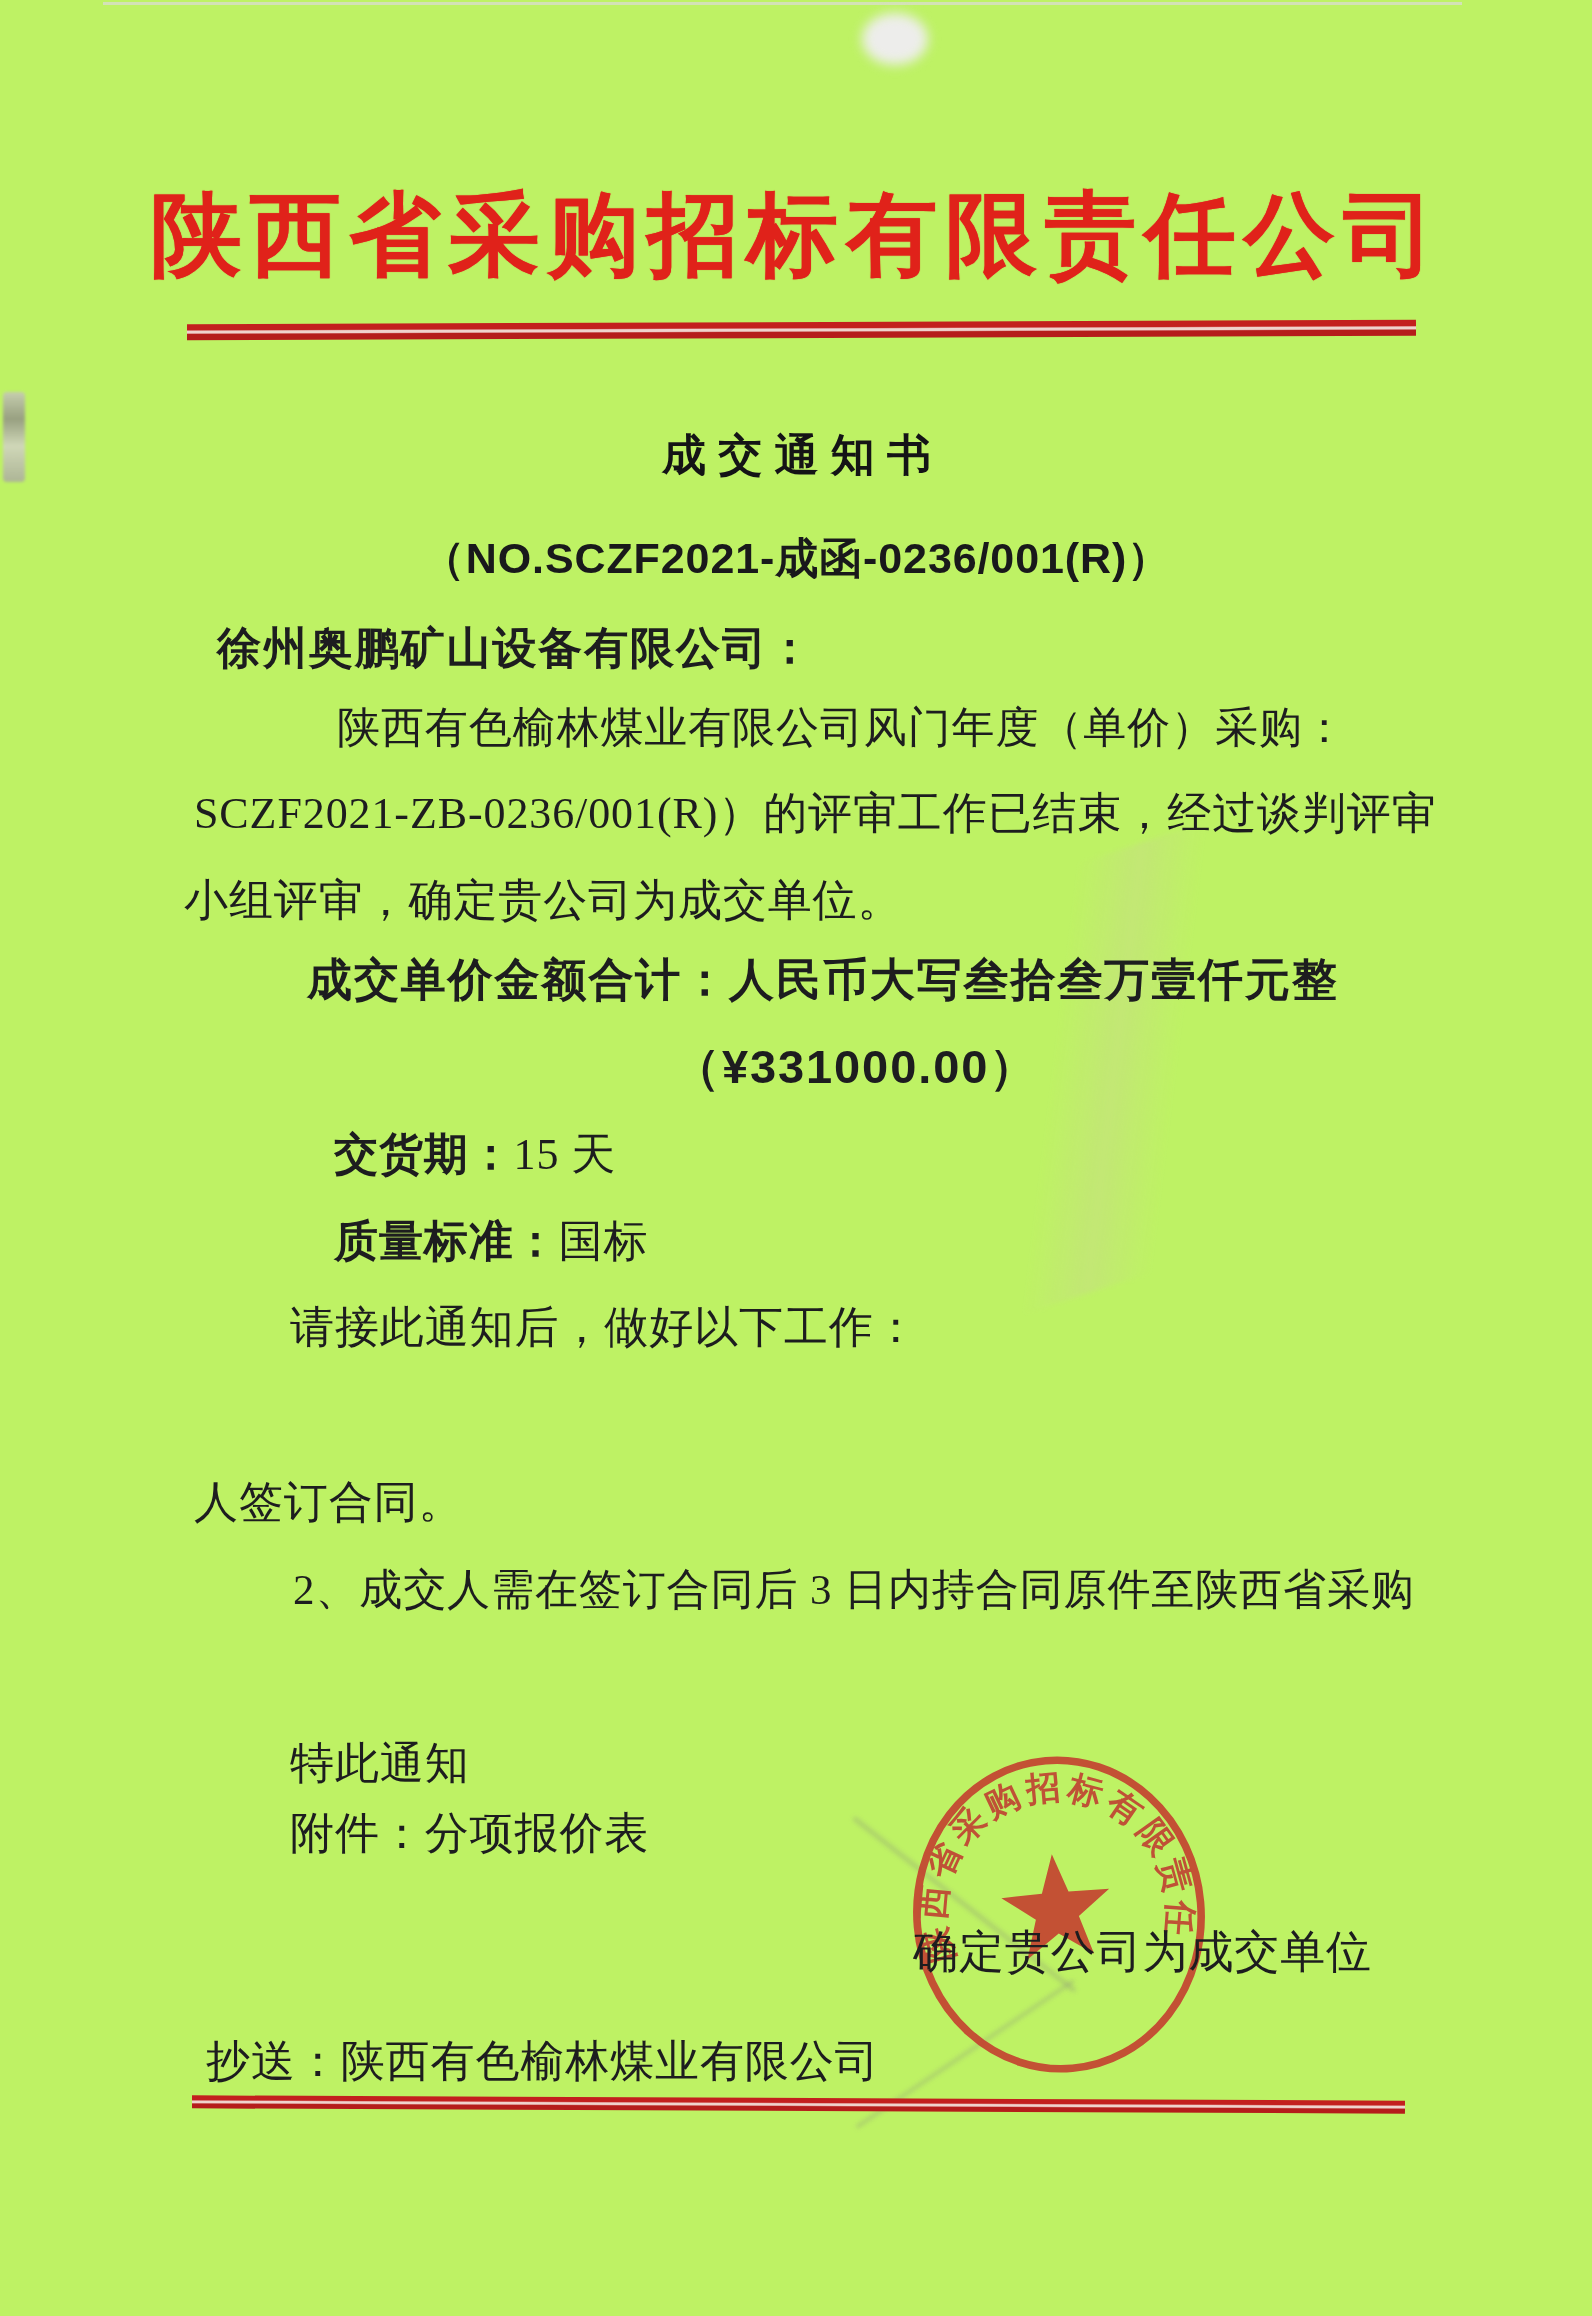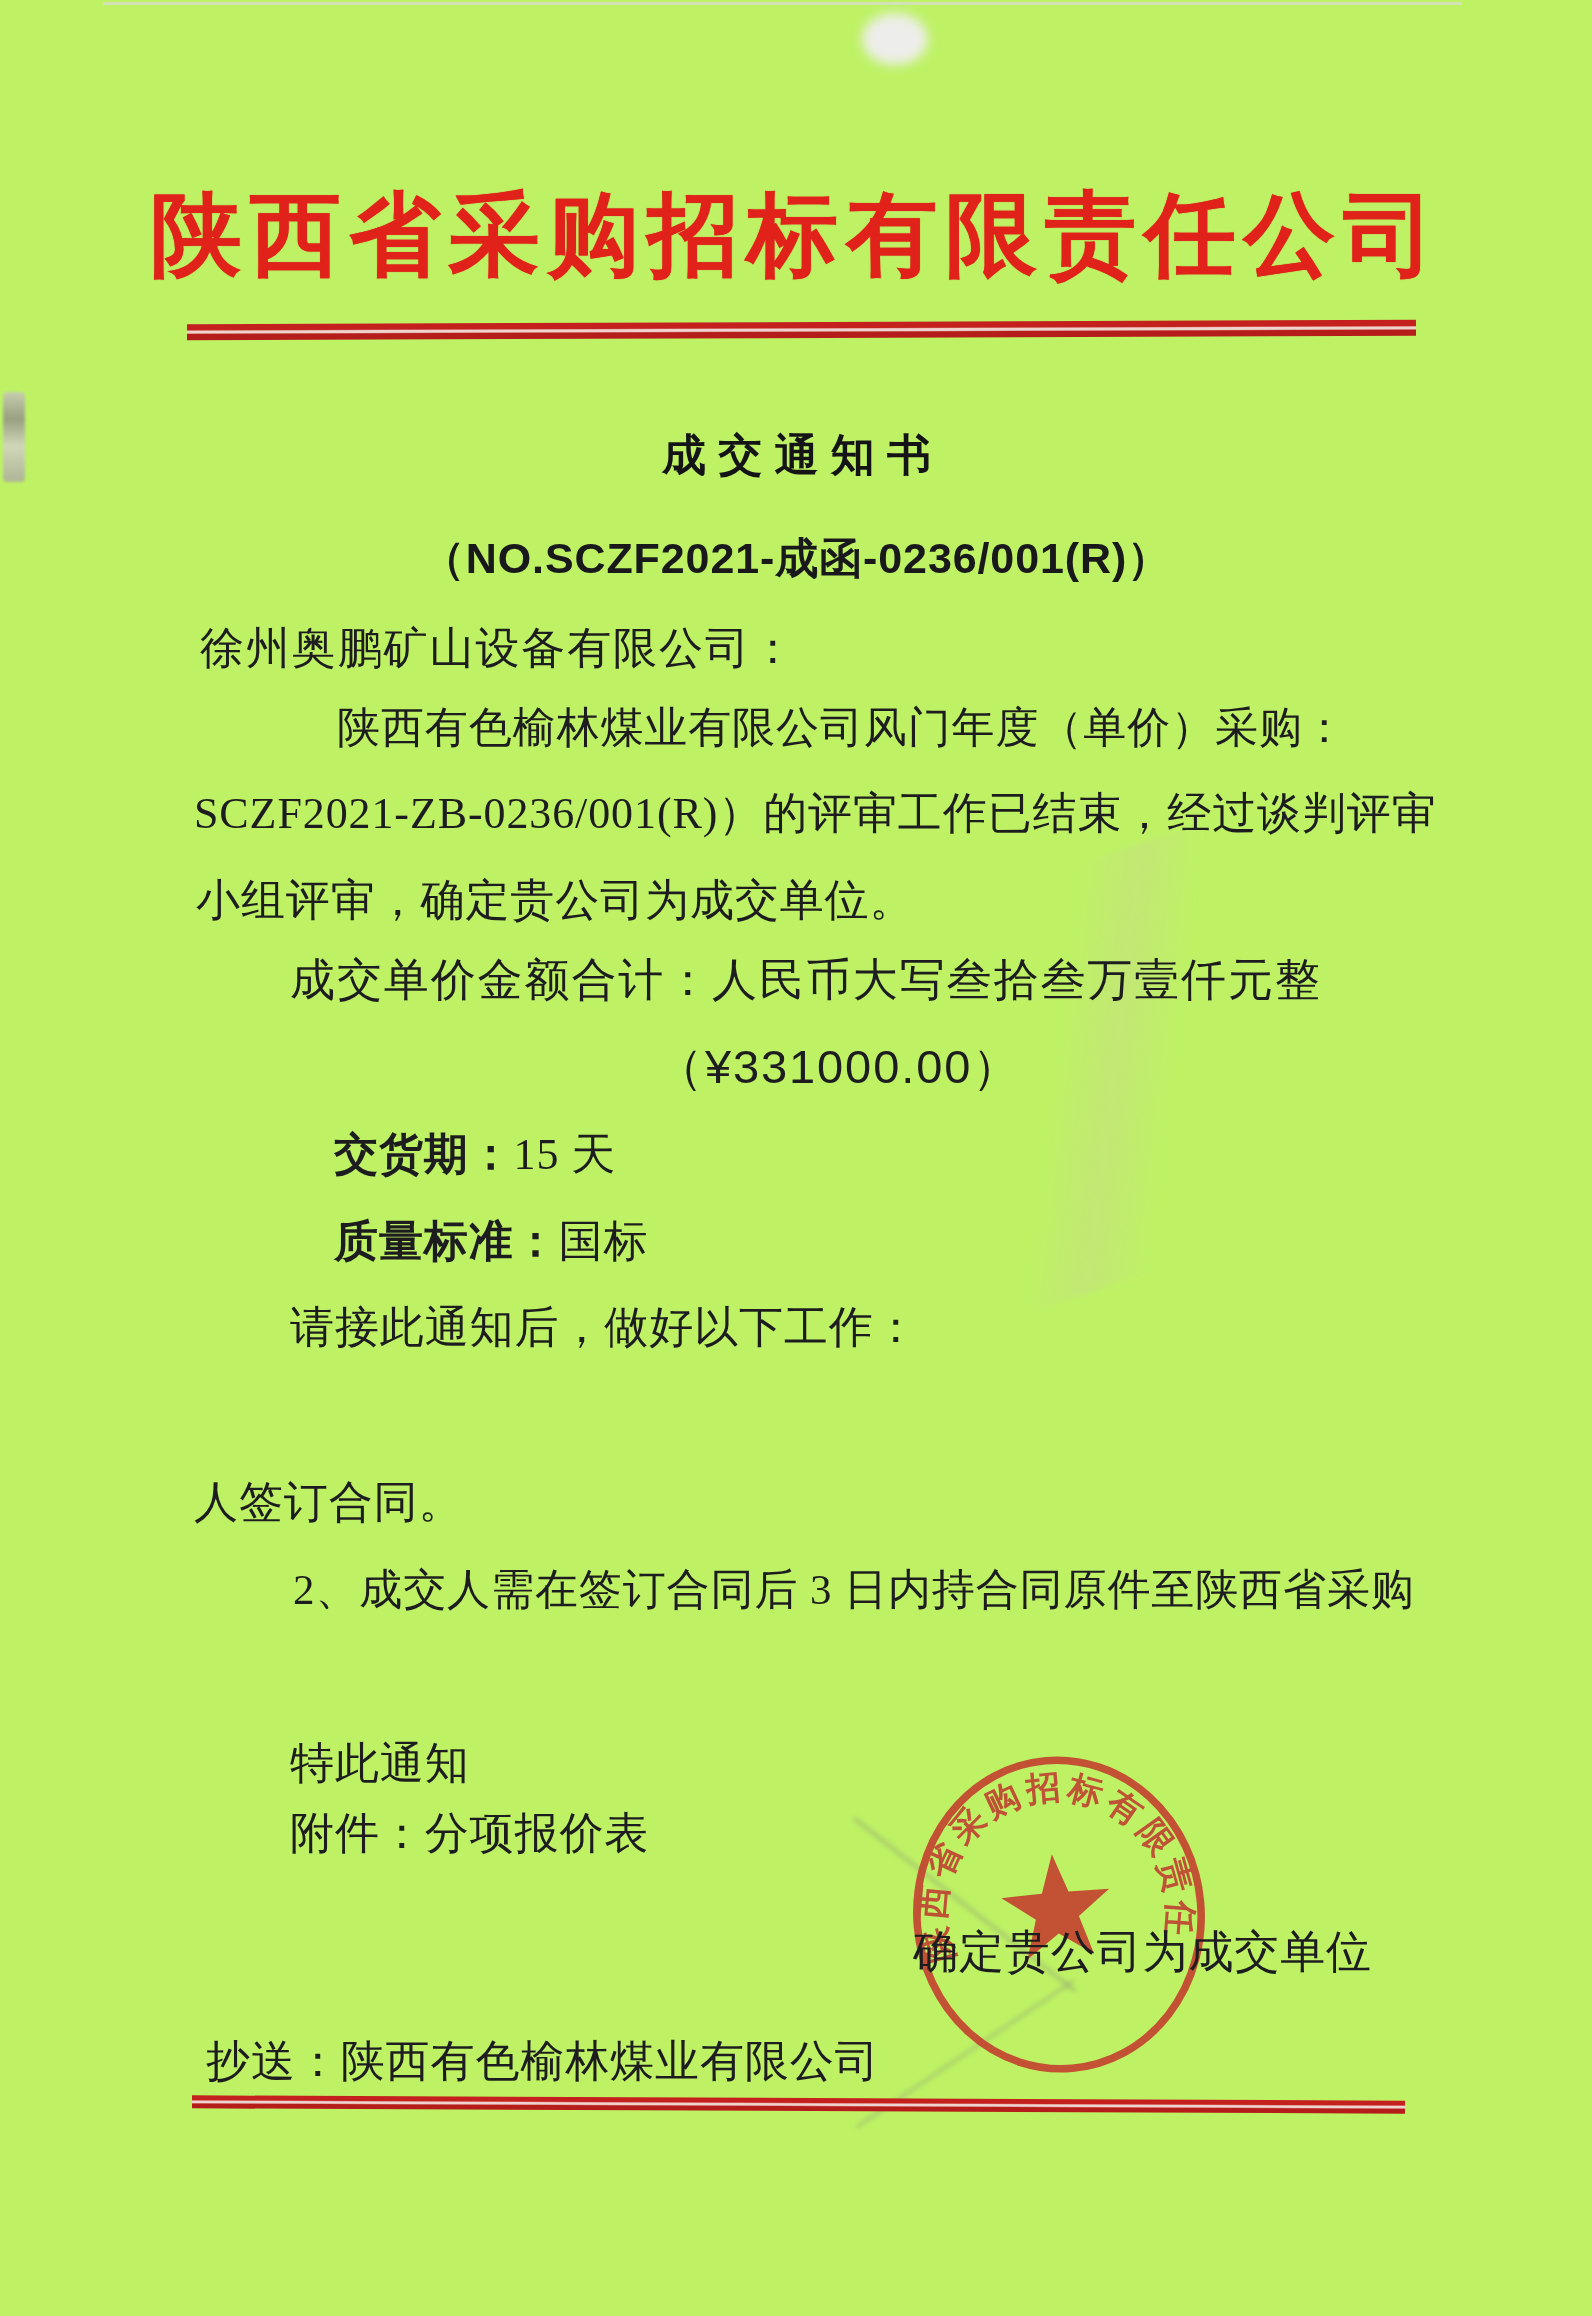--- a/index.html
+++ b/index.html
@@ -64,21 +64,21 @@
   .doc-number {
     position: absolute; left: 0; top: 530px; width: 100%;
     text-align: center; font-family: "Liberation Sans", "DejaVu Sans", sans-serif;
     font-weight: 600; font-size: 43px; letter-spacing: 0.9px; color: #19191b;
   }
   
   .line {
     position: absolute; white-space: nowrap;
     font-size: 44px; line-height: 54px; letter-spacing: 0.9px; z-index: 4;
   }
-  .hei { font-family: "Liberation Sans", "DejaVu Sans", sans-serif; font-weight: 400; letter-spacing: 1.9px; }
+  .hei { font-family: "Liberation Sans", "DejaVu Sans", sans-serif; font-weight: 700; letter-spacing: 1.9px; margin-left: 17px; }
   .bold-label { font-family: "Liberation Sans", "DejaVu Sans", sans-serif; font-weight: 700; margin-left: 44px; }
   
   .seal {
     position: absolute; left: 898px; top: 1743px; width: 322px; height: 343px;
     transform: rotate(-5deg); opacity: .85; z-index: 3;
   }
   .date-line { z-index: 5; }
 </style>
 </head>
 <body>
@@ -95,21 +95,21 @@
   <div class="letterhead">陕西省采购招标有限责任公司</div>
   <div class="rule rule-top"></div>
 
   <div class="doc-title">成 交 通 知 书</div>
   <div class="doc-number">（NO.SCZF2021-成函-0236/001(R)）</div>
 
   <div class="line hei" style="left:200px; top:621px;">徐州奥鹏矿山设备有限公司：</div>
 
   <div class="line" style="left:337px; top:701px; font-size:43px;">陕西有色榆林煤业有限公司风门年度（单价）采购：</div>
   <div class="line" style="left:194px; top:787px;">SCZF2021-ZB-0236/001(R)）的评审工作已结束，经过谈判评审</div>
-  <div class="line" style="left:196px; top:874px;">小组评审，确定贵公司为成交单位。</div>
+  <div class="line" style="left:184px; top:874px;">小组评审，确定贵公司为成交单位。</div>
 
   <div class="line hei" style="left:290px; top:953px; font-size:45px;">成交单价金额合计：人民币大写叁拾叁万壹仟元整</div>
   <div class="line hei" style="left:656px; top:1040px; font-size:47px;">（¥331000.00）</div>
 
   <div class="line" style="left:290px; top:1127px;"><span class="bold-label">交货期：</span><span>15 天</span></div>
   <div class="line" style="left:290px; top:1214px;"><span class="bold-label">质量标准：</span><span>国标</span></div>
 
   <div class="line" style="left:290px; top:1301px;">请接此通知后，做好以下工作：</div>
   <div class="line" style="left:194px; top:1476px;">人签订合同。</div>
   <div class="line" style="left:293px; top:1563px; font-size:43px;">2、成交人需在签订合同后 3 日内持合同原件至陕西省采购</div>

